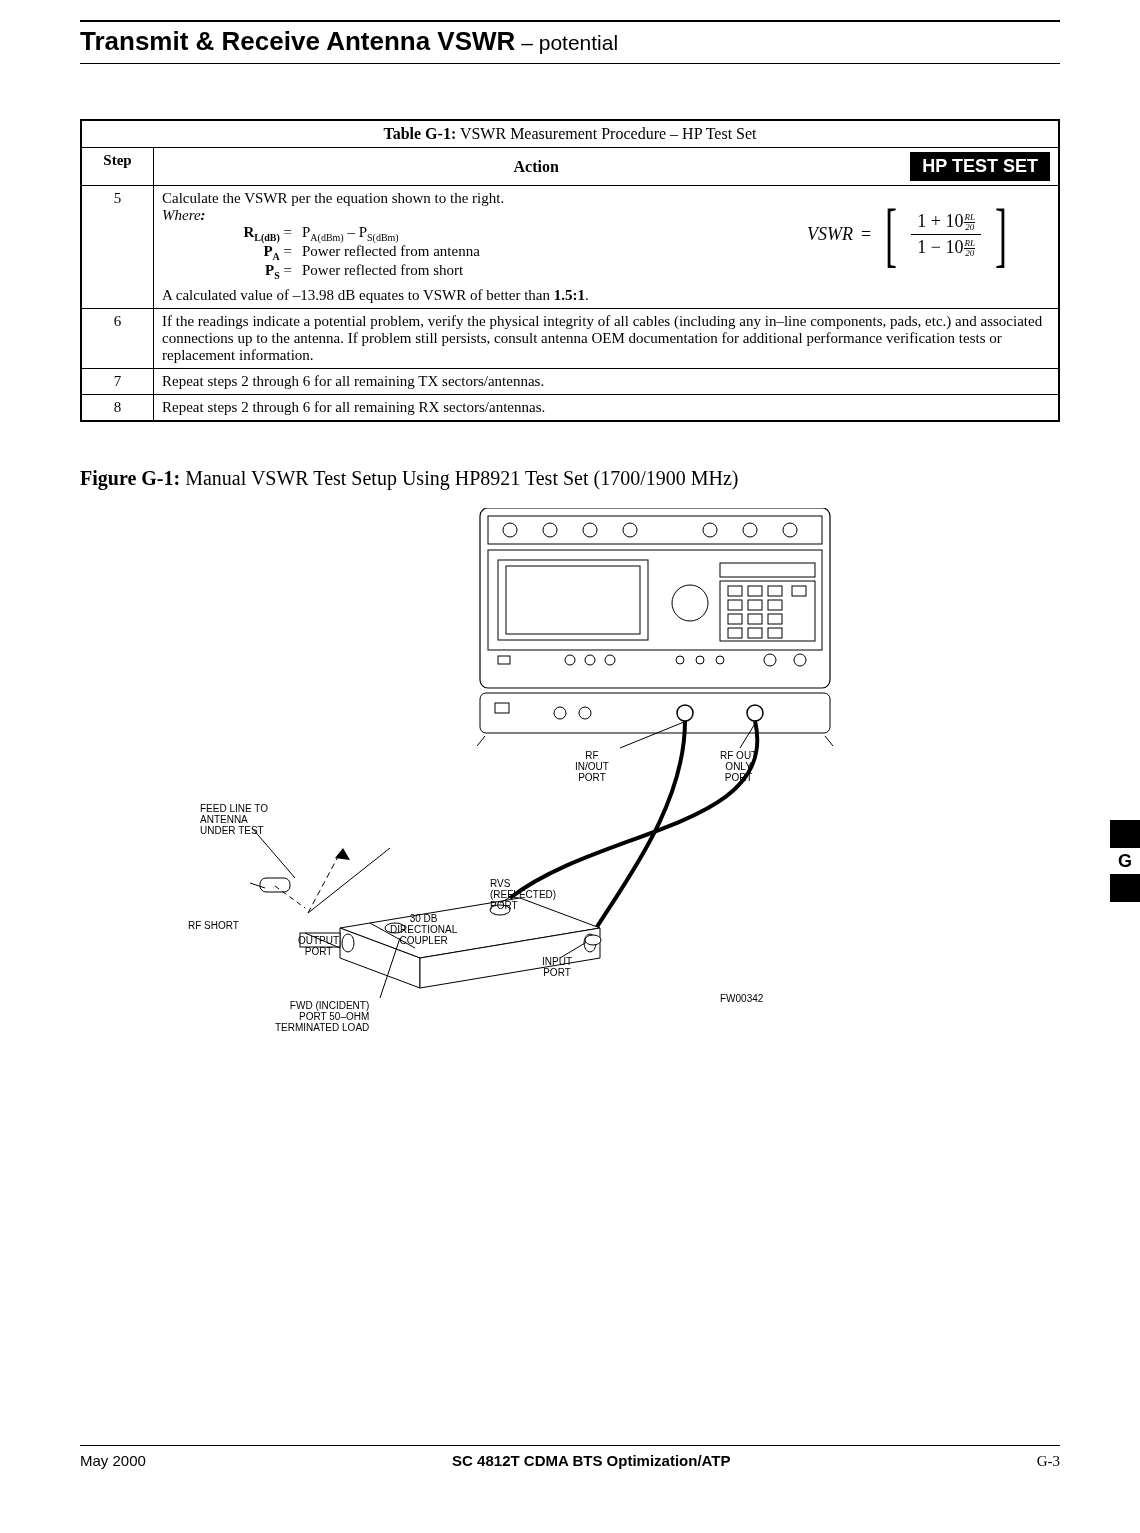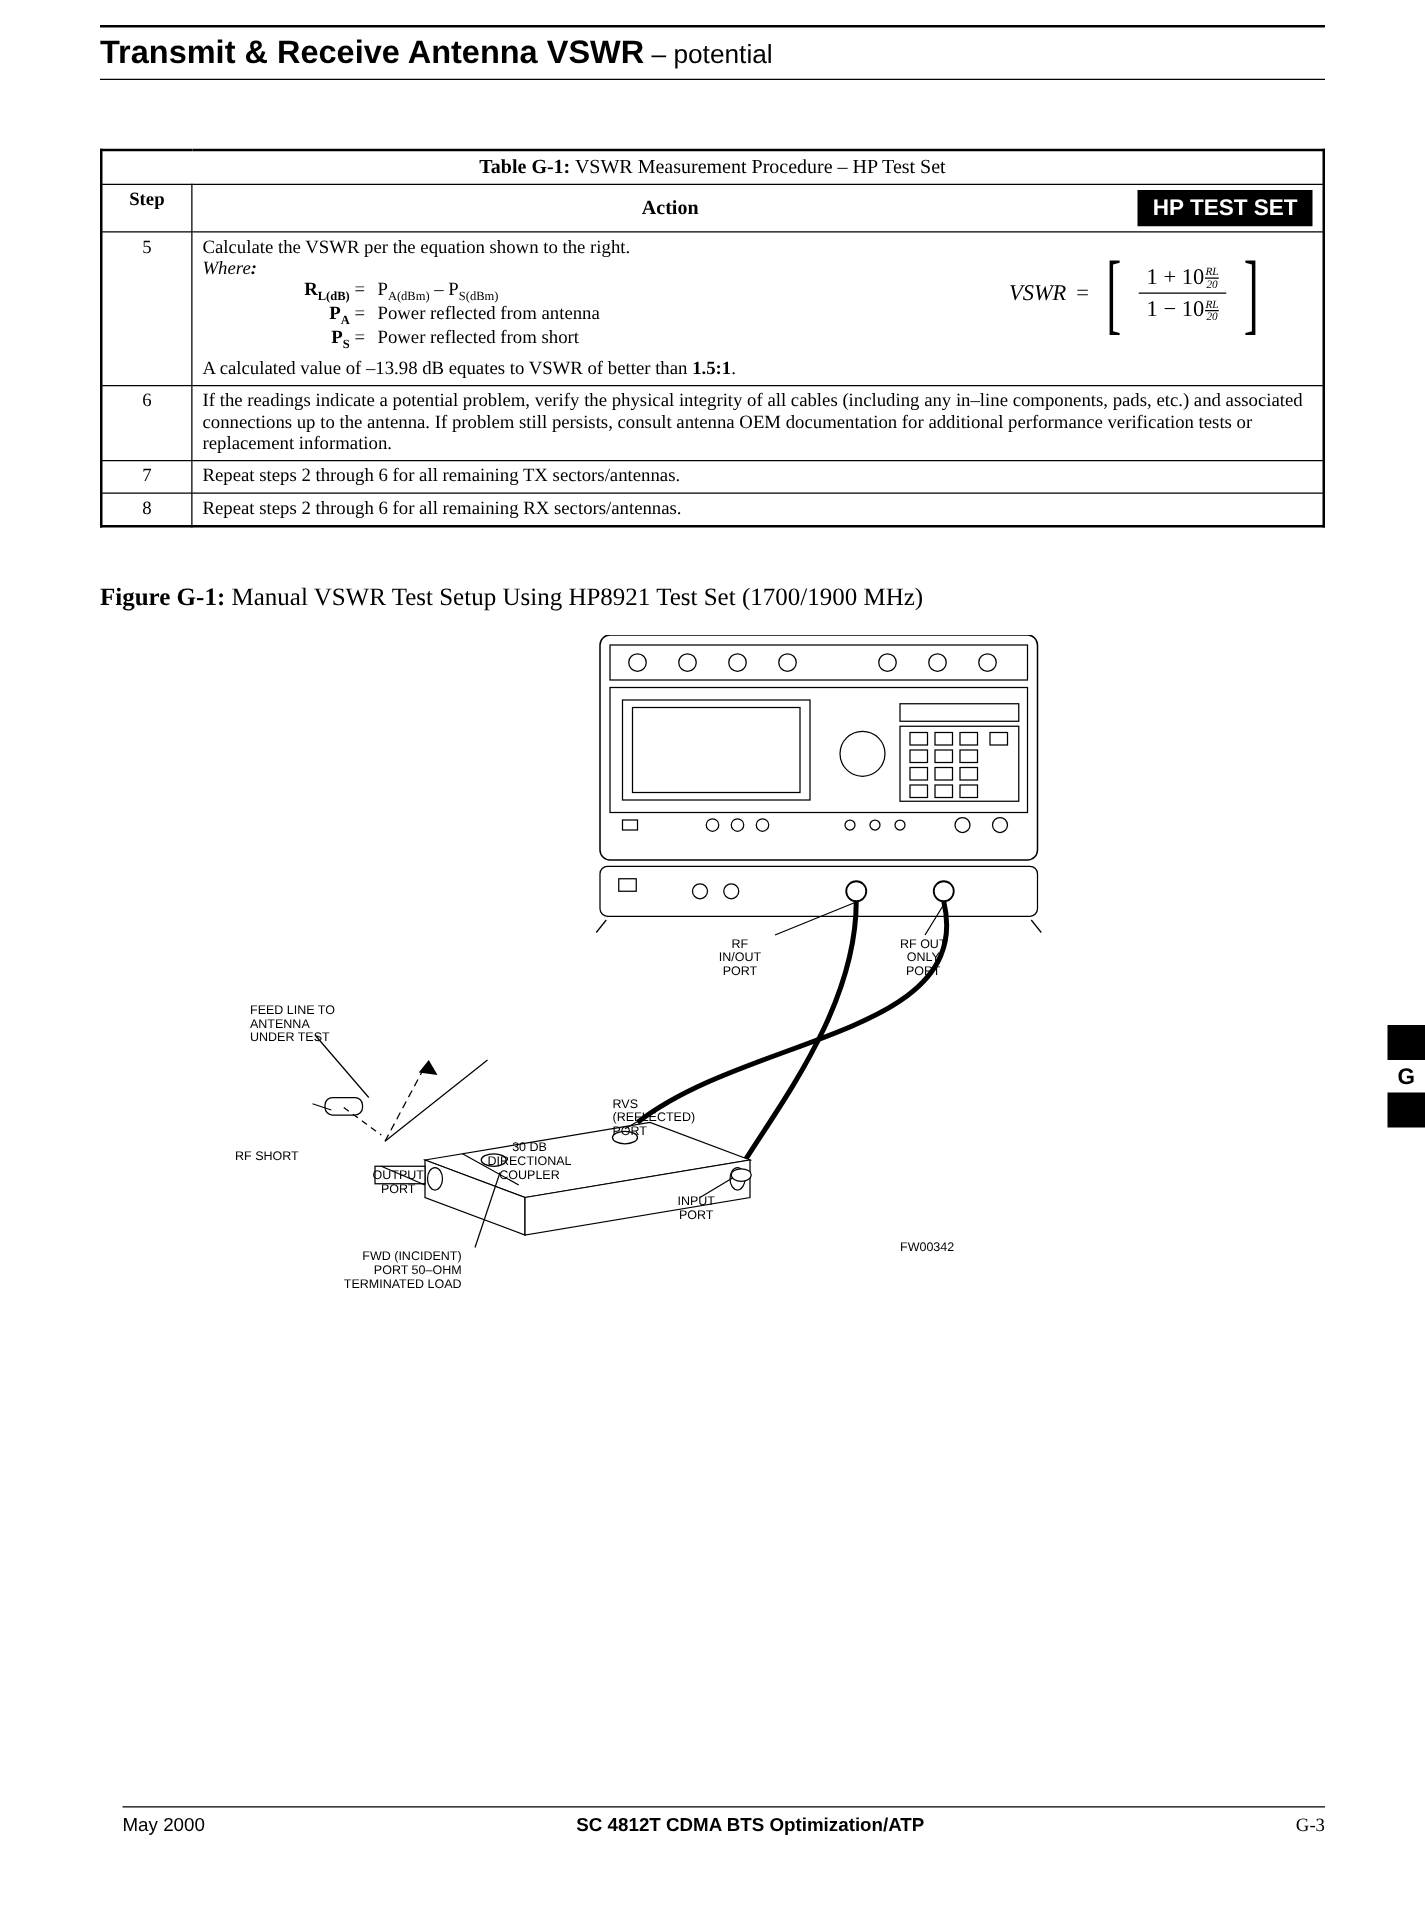--- a/index.html
+++ b/index.html
@@ -200,21 +200,20 @@
     bottom: 20px;
     left: 40px;
     right: 40px;
     border-top: 1.5px solid #000;
     padding-top: 6px;
     font-size: 15px;
     display: flex;
     justify-content: space-between;
     align-items: baseline;
     font-family: Arial, Helvetica, sans-serif;
-    margin-left: 18px;
   }
   .footer .center {
     font-weight: bold;
   }
   .footer .right {
     font-family: "Times New Roman", serif;
   }
 </style>
 </head>
 <body>

